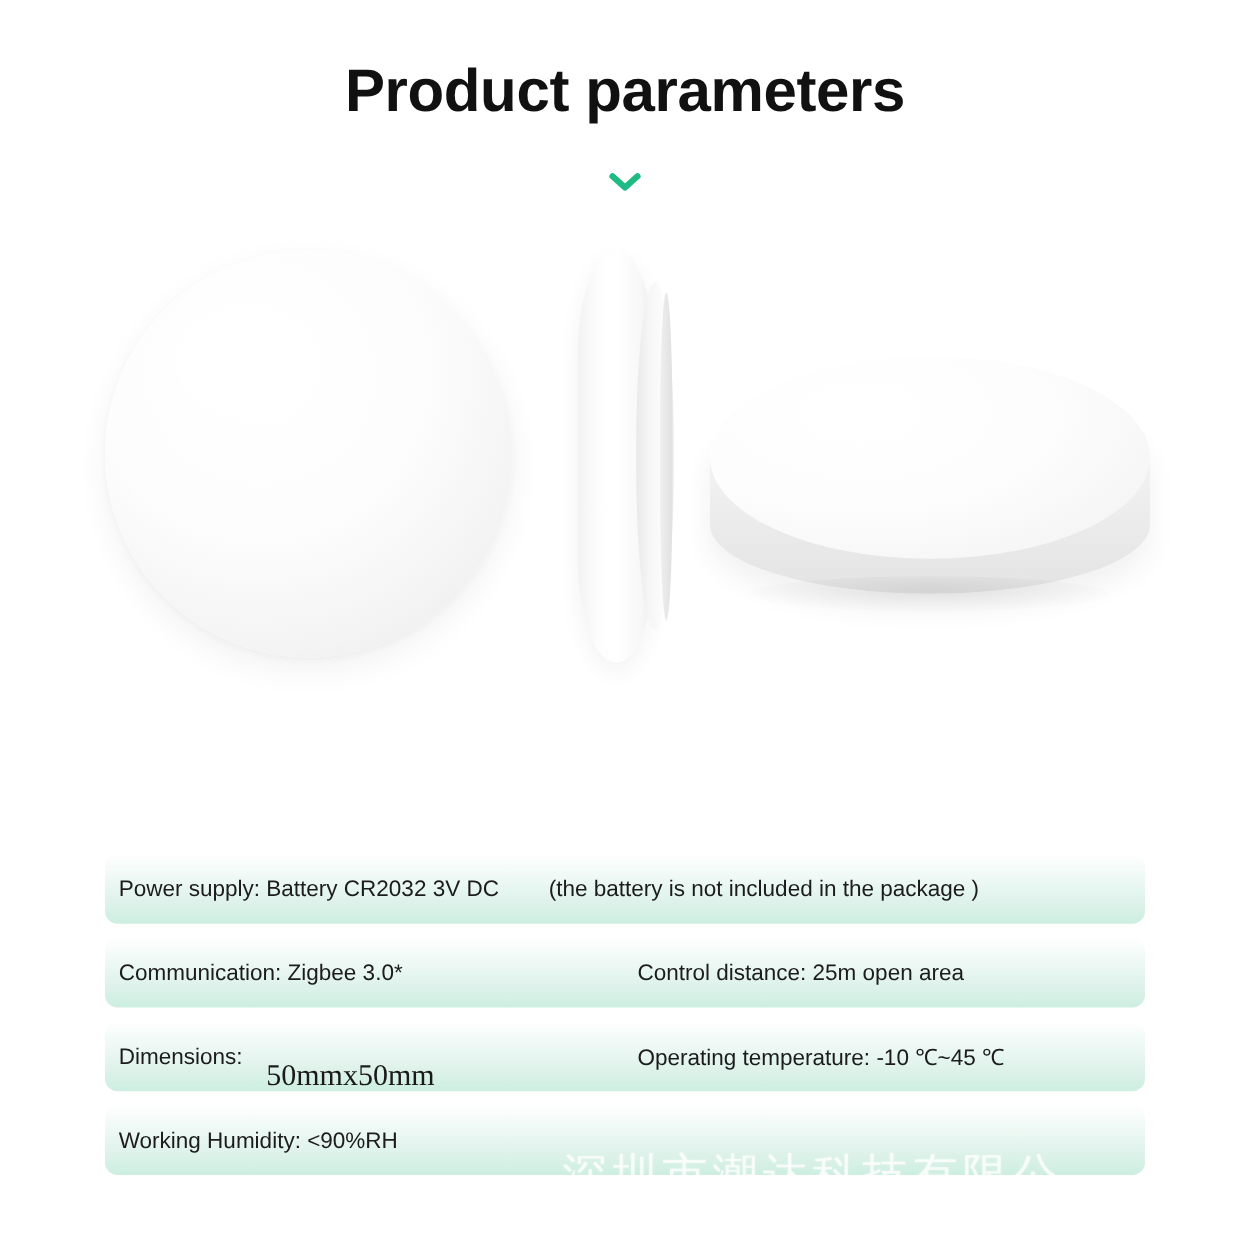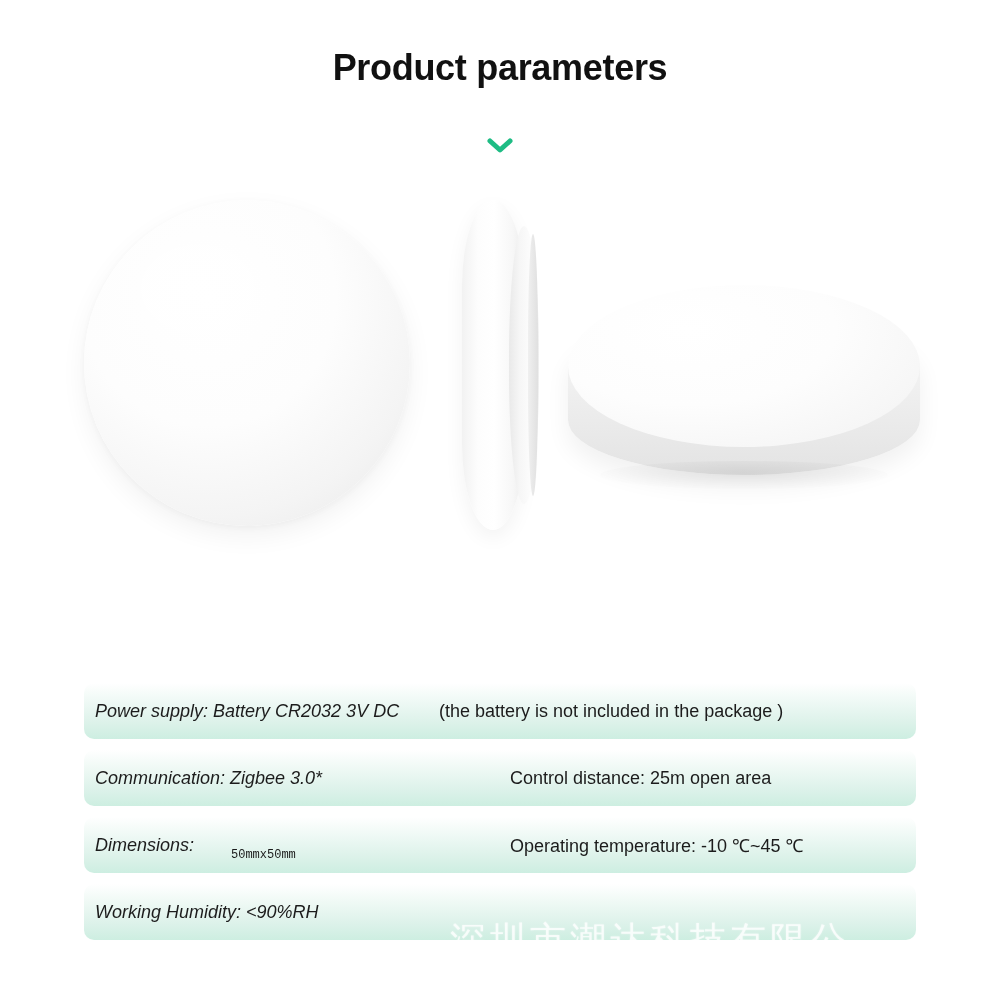--- a/index.html
+++ b/index.html
@@ -16,21 +16,21 @@
     color: #1a1a1a;
   }
 
   
   .page-title {
     position: absolute;
     top: 50px;
     left: 0;
     width: 1000px;
     text-align: center;
-    font-size: 36px;
+    font-size: 48px;
     font-weight: bold;
     letter-spacing: -0.3px;
     color: #111111;
     line-height: 1;
   }
   .chevron-wrap {
     position: absolute;
     top: 136px;
     left: 0;
     width: 1000px;
@@ -181,39 +181,37 @@
   .spec-row .cell {
     font-size: 18px;
     color: #1c1c1c;
     white-space: nowrap;
     position: relative;
     z-index: 2;
   }
   .spec-row .cell-primary {
     position: absolute;
     left: 11px;
-    font-style: italic;
   }
   .spec-row .cell-secondary {
     position: absolute;
     left: 426px;
     text-align: right;
   }
   .spec-row .cell-extra {
     position: absolute;
     left: 244px;
     margin-left: 20px;
   }
   .spec-row .value-alt {
-    font-family: Liberation Mono, monospace;
-    font-size: 12px;
+    font-family: Liberation Serif, serif;
+    font-size: 24px;
     position: absolute;
     left: 129px;
     top: 31px;
-    margin-left: 18px;
   }
 </style>
 </head>
 <body>
 
 <div class="page-title">Product parameters</div>
 
 <div class="chevron-wrap">
   <span>
     <svg width="28" height="20" viewBox="0 0 28 20" aria-hidden="true">

